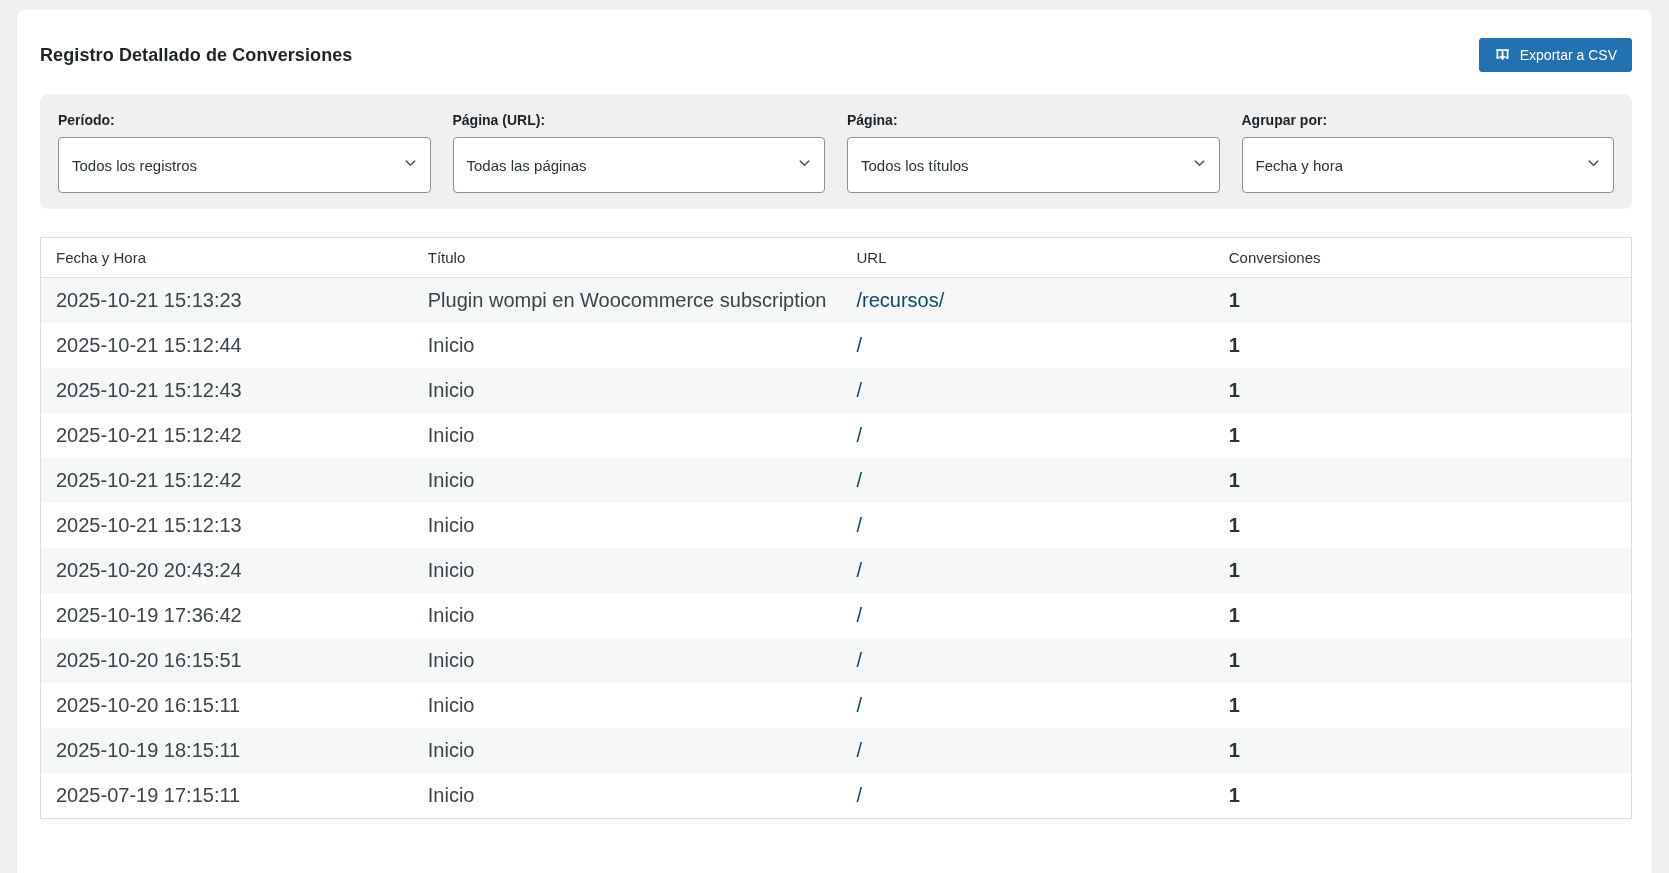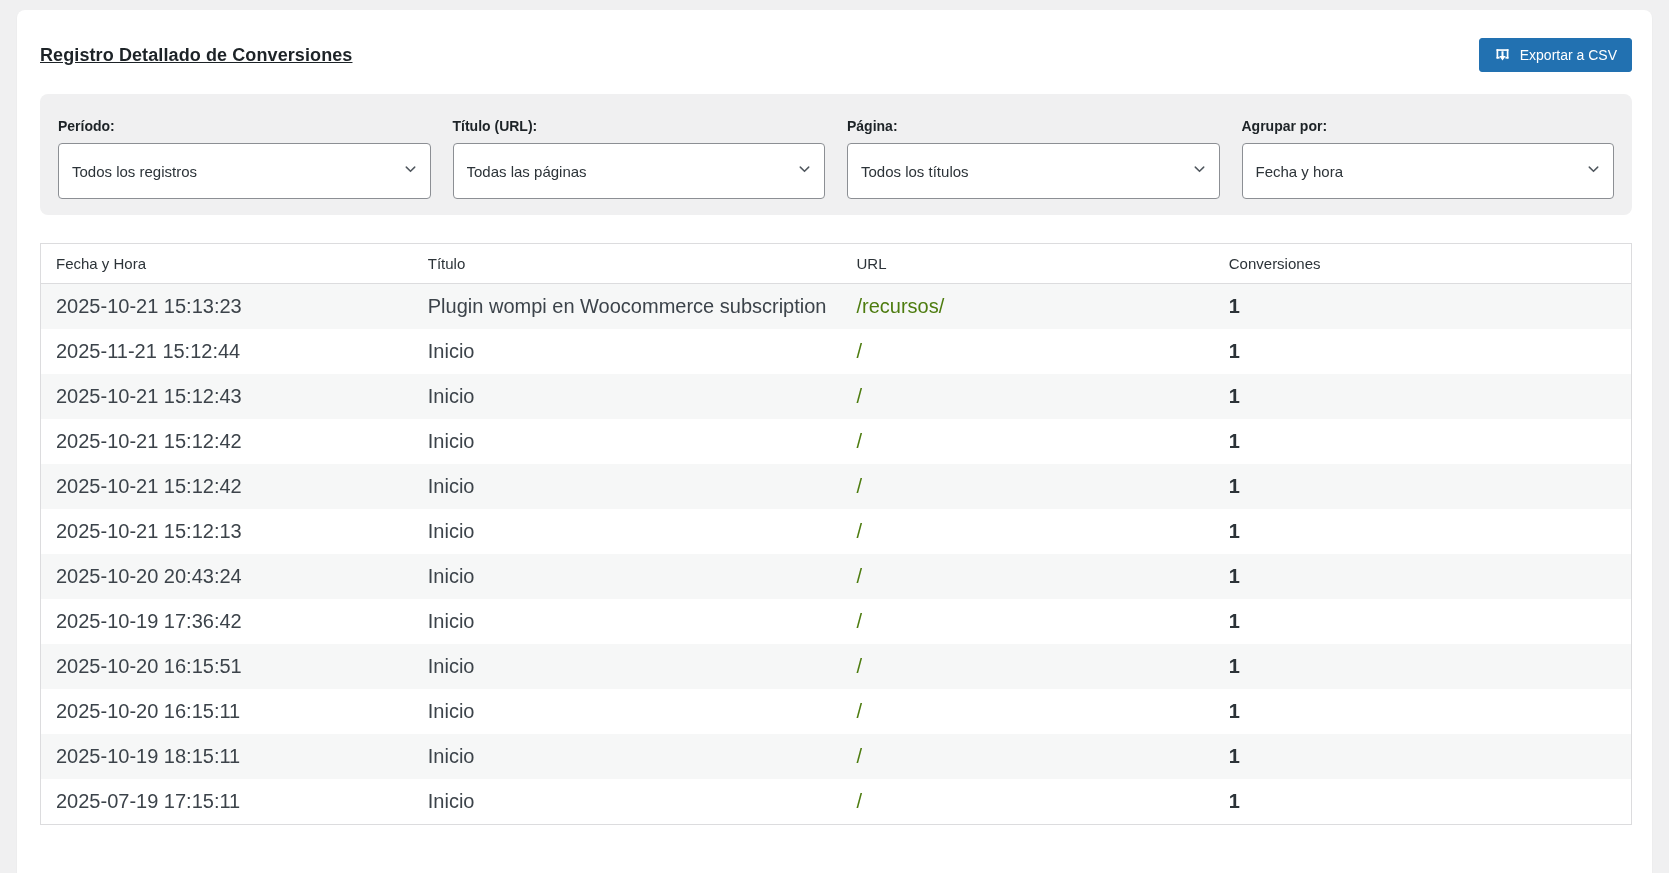--- a/index.html
+++ b/index.html
@@ -15,40 +15,39 @@
     background:#ffffff;
     border-radius:8px;
     box-shadow:0 1px 2px rgba(0,0,0,.05);
     padding:0 20px 30px 23px;
   }
   .card-header {
     display:flex; justify-content:space-between; align-items:center;
     padding:28px 0 22px 0;
   }
   .page-title {
-    font-size:18px; font-weight:700; color:#1d2327; letter-spacing:.1px;text-decoration:underline;
+    font-size:18px; font-weight:700; color:#1d2327; letter-spacing:.1px;
   }
   .btn-primary {
     background:#2271b1; border:1px solid #2271b1; color:#fff;
     height:34px; padding:0 14px; border-radius:3px;
     font-size:14px; font-family:inherit;
     display:inline-flex; align-items:center; gap:9px;
     cursor:pointer;
   }
   .btn-primary svg { display:block; }
 
   .filter-bar {
     background:#f0f0f1; border-radius:8px;
     padding:18px 18px 16px 18px;
     display:grid; grid-template-columns:repeat(4,1fr); column-gap:22px;
   }
   .filter-label {
     display:block; font-size:14px; font-weight:700; color:#1d2327;
     margin-bottom:9px;
-    margin-top:6px;
   }
   .select-wrap { position:relative; }
   .select-wrap select {
     width:100%; height:56px;
     appearance:none; -webkit-appearance:none; -moz-appearance:none;
     background:#fff; border:1px solid #8c8f94; border-radius:4px;
     padding:0 38px 0 13px;
     font-size:15px; color:#2c3338; font-family:inherit;
     cursor:pointer;
   }
@@ -71,21 +70,21 @@
   .data-table th:nth-child(1),
   .data-table th:nth-child(2),
   .data-table th:nth-child(3) { width:23.4%; }
   .data-table td {
     font-size:20px; color:#3c434a;
     padding:11px 15px; white-space:nowrap;
   }
   .data-table tbody tr:nth-child(odd)  { background:#f6f7f7; }
   .data-table tbody tr:nth-child(even) { background:#ffffff; }
   td.conv { font-weight:700; color:#2c3338; }
-  a.url-link { color:#4d7c0f; text-decoration:none; }
+  a.url-link { color:#0c4a6e; text-decoration:none; }
 </style>
 </head>
 <body>
 
 <div class="card">
 
   <div class="card-header">
     <h1 class="page-title">Registro Detallado de Conversiones</h1>
     <button class="btn-primary">
       <span>
@@ -111,21 +110,21 @@
         <select><option>Todos los registros</option></select>
         <span class="chevron">
           <svg width="15" height="15" viewBox="0 0 16 16" fill="none" stroke="currentColor" stroke-width="1.6" stroke-linecap="round" stroke-linejoin="round">
               <polyline points="3.5,6 8,10.5 12.5,6"></polyline>
             </svg>
         </span>
       </div>
     </div>
 
     <div class="filter-group">
-      <label class="filter-label">Título (URL):</label>
+      <label class="filter-label">Página (URL):</label>
       <div class="select-wrap">
         <select><option>Todas las páginas</option></select>
         <span class="chevron">
           <svg width="15" height="15" viewBox="0 0 16 16" fill="none" stroke="currentColor" stroke-width="1.6" stroke-linecap="round" stroke-linejoin="round">
               <polyline points="3.5,6 8,10.5 12.5,6"></polyline>
             </svg>
         </span>
       </div>
     </div>
 
@@ -165,21 +164,21 @@
       </tr>
     </thead>
     <tbody>
         <tr>
           <td>2025-10-21 15:13:23</td>
           <td>Plugin wompi en Woocommerce subscription</td>
           <td><a href="#" class="url-link">/recursos/</a></td>
           <td class="conv">1</td>
         </tr>
         <tr>
-          <td>2025-11-21 15:12:44</td>
+          <td>2025-10-21 15:12:44</td>
           <td>Inicio</td>
           <td><a href="#" class="url-link">/</a></td>
           <td class="conv">1</td>
         </tr>
         <tr>
           <td>2025-10-21 15:12:43</td>
           <td>Inicio</td>
           <td><a href="#" class="url-link">/</a></td>
           <td class="conv">1</td>
         </tr>

